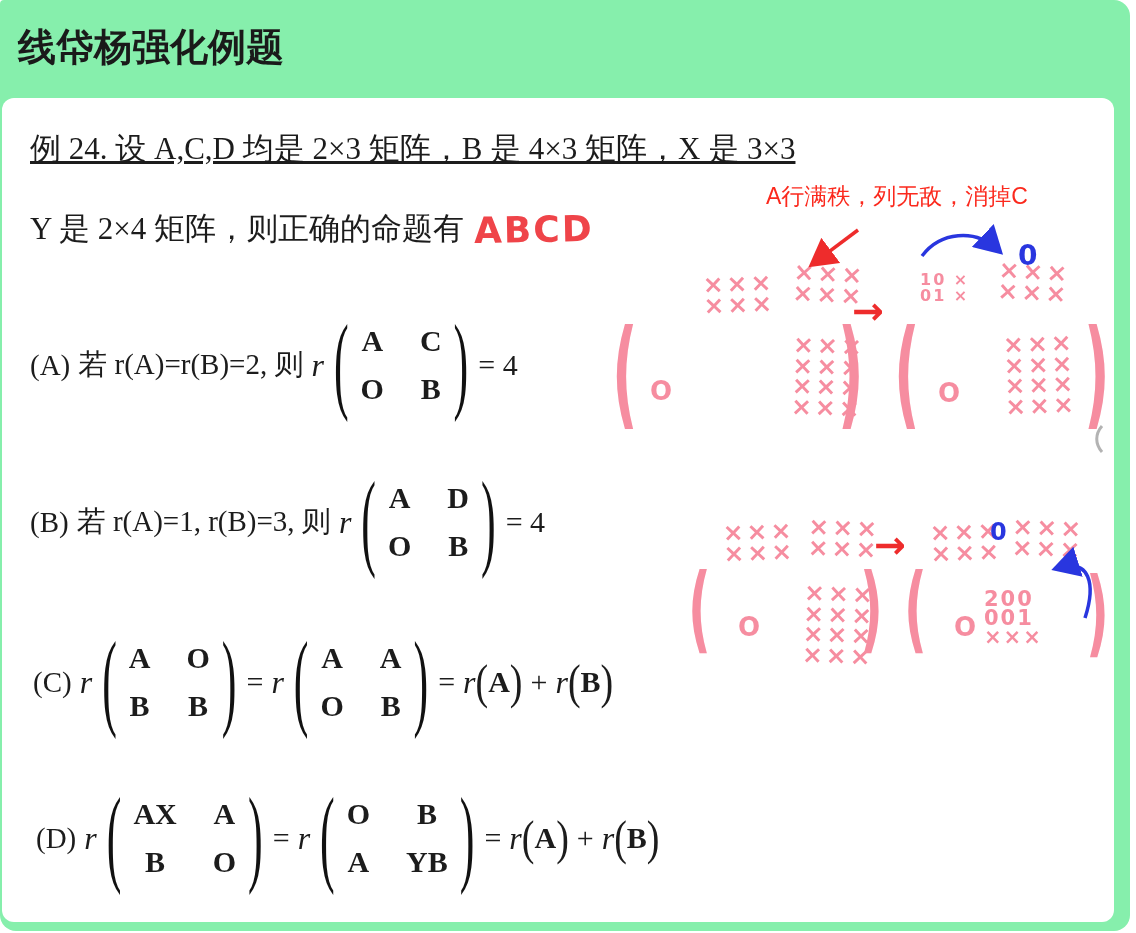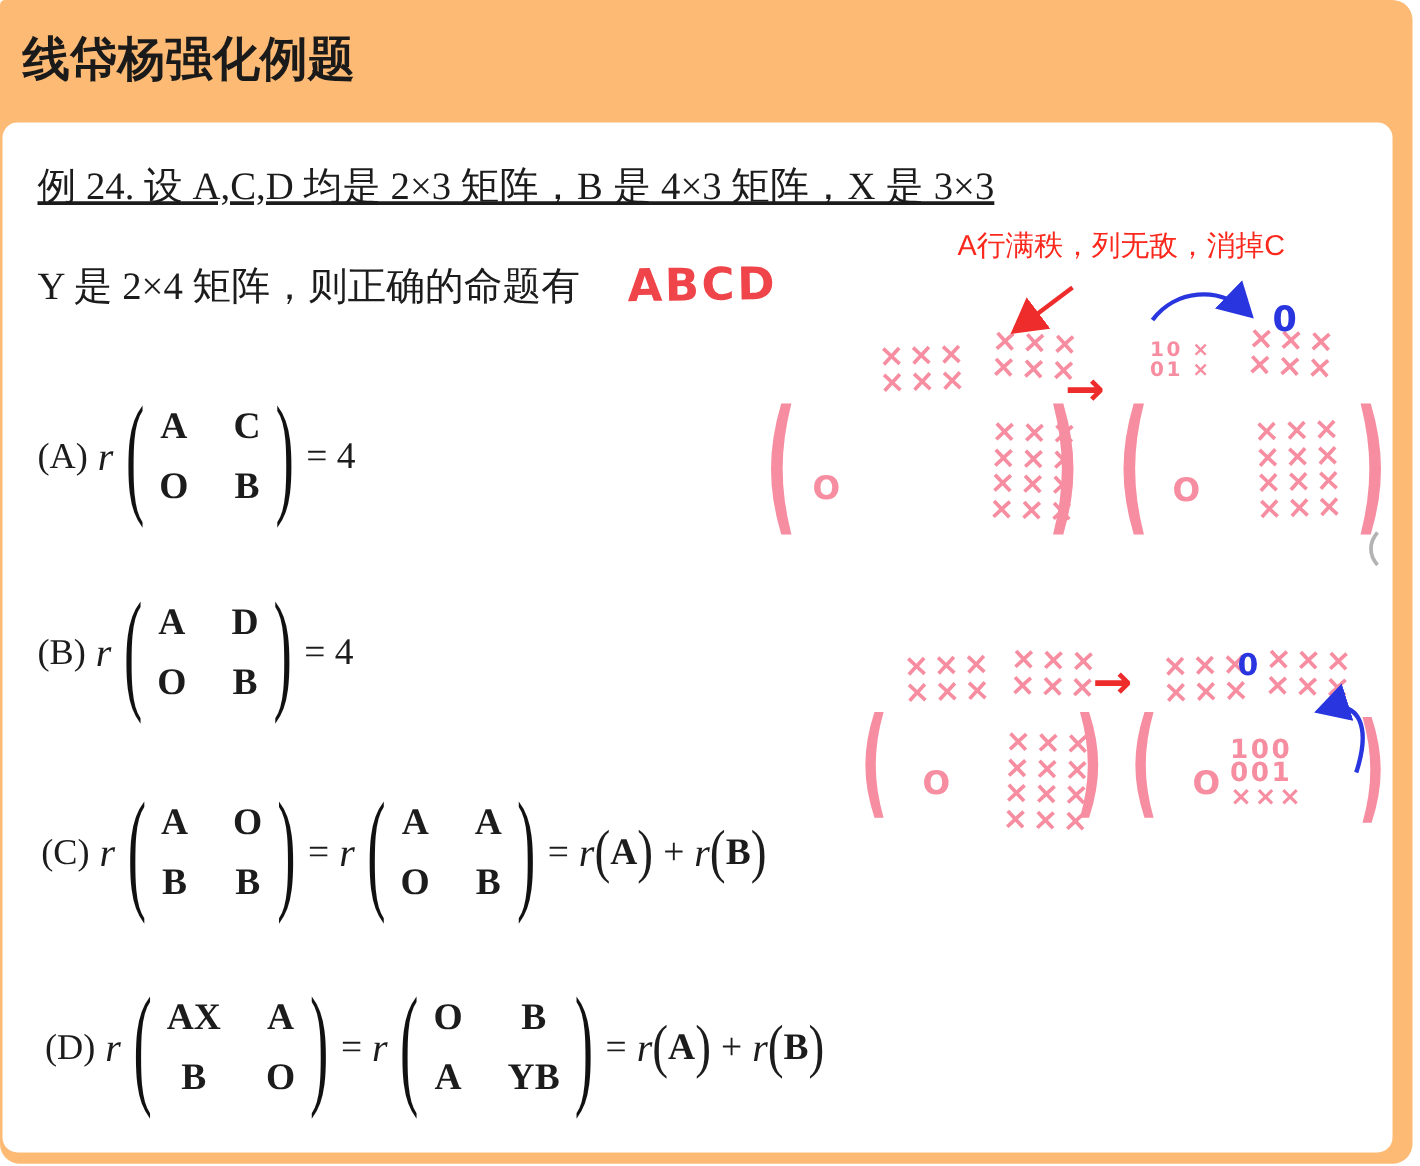--- a/index.html
+++ b/index.html
@@ -1,21 +1,21 @@
 <!DOCTYPE html>
 <html><head>
 <meta charset="utf-8">
 <style>
   html,body{margin:0;padding:0;background:#ffffff;width:1136px;height:933px;overflow:hidden;}
-  .card{position:absolute;left:0;top:0;width:1130px;height:931px;background:#fdba74;border-radius:4px 16px 16px 16px;}
+  .card{position:absolute;left:0;top:0;width:1130px;height:931px;background:#86efac;border-radius:4px 16px 16px 16px;}
   .content{position:absolute;left:2px;top:98px;width:1112px;height:824px;background:#ffffff;border-radius:12px;}
   .header-title{position:absolute;left:18px;top:22px;font-family:"Liberation Sans",sans-serif;font-size:38px;font-weight:600;color:#1a1a1a;}
   .textline{position:absolute;font-family:"Liberation Serif",serif;color:#1c1c1c;font-size:31px;white-space:nowrap;}
   #line1{left:30px;top:128px;text-decoration:underline;}
-  #line2{left:30px;top:208px;display:flex;gap:28px;}
+  #line2{left:30px;top:208px;display:flex;align-items:center;}
   .answer{font-family:"DejaVu Sans",sans-serif;font-weight:bold;color:#ef4449;font-size:36px;letter-spacing:2px;margin-left:10px;transform:rotate(-1deg);}
   .note{position:absolute;left:766px;top:181px;font-family:"Liberation Sans",sans-serif;color:#fb291d;font-size:23px;white-space:nowrap;}
   .row{position:absolute;display:flex;align-items:center;gap:8px;color:#1c1c1c;font-family:"Liberation Serif",serif;font-size:29px;white-space:nowrap;}
   #rowA{left:30px;top:297px;height:136px;}
   #rowB{left:30px;top:452px;height:140px;}
   #rowC{left:33px;top:618px;height:128px;}
   #rowD{left:36px;top:768px;height:140px;}
   .mat{display:inline-flex;align-items:center;margin:0 2px;}
   .mp{display:inline-block;font-family:"Liberation Serif",serif;font-size:44px;line-height:50px;transform:scaleY(2.45);color:#111;}
   .mbody{display:grid;grid-template-columns:auto auto;column-gap:36px;row-gap:18px;padding:0 12px;font-weight:bold;font-size:30px;text-align:center;line-height:1;}
@@ -50,36 +50,38 @@
 
 <div class="textline" id="line2">
   <span>Y 是 2×4 矩阵，则正确的命题有</span>
   <span class="answer">ABCD</span>
 </div>
 
 <div class="note">A行满秩，列无敌，消掉C</div>
 
 <div class="row" id="rowA">
   <span>(A)</span>
+  <span>若 r(A)=r(B)=2, 则</span>
   <span class="rit">r</span>
   <span class="mat">
     <span class="mp">(</span>
     <span class="mbody">
       <span>A</span>
       <span>C</span>
       <span>O</span>
       <span>B</span>
     </span>
     <span class="mp">)</span>
   </span>
   <span class="eqs">= 4</span>
 </div>
 
 <div class="row" id="rowB">
   <span>(B)</span>
+  <span>若 r(A)=1, r(B)=3, 则</span>
   <span class="rit">r</span>
   <span class="mat">
     <span class="mp">(</span>
     <span class="mbody">
       <span>A</span>
       <span>D</span>
       <span>O</span>
       <span>B</span>
     </span>
     <span class="mp">)</span>
@@ -209,21 +211,21 @@
 ×××</span>
   <span class="hwp sm" style="left:220px;top:48px;">)</span>
   <span class="hwarrow" style="left:234px;top:20px;">→</span>
   <span class="hwp sm" style="left:264px;top:48px;">(</span>
   <span class="hwx r-2" style="left:290px;top:16px;">×××
 ×××</span>
   <span class="hwx r2" style="left:372px;top:12px;">×××
 ×××</span>
   <span class="hwblue" style="left:350px;top:14px;font-size:24px;">0</span>
   <span class="hwo" style="left:314px;top:106px;">O</span>
-  <span class="hwx" style="left:344px;top:84px;font-size:21px;line-height:0.9;letter-spacing:2px;">100
+  <span class="hwx" style="left:344px;top:84px;font-size:21px;line-height:0.9;letter-spacing:2px;">200
 001
 ×××</span>
   <span class="hwp sm" style="left:446px;top:52px;">)</span>
 </div>
 
 <svg id="overlay">
   <defs>
     <marker id="mRed" markerWidth="9" markerHeight="9" refX="6" refY="4.5" orient="auto">
       <path d="M0,0 L8,4.5 L0,9 z" fill="#ee2c2c"></path>
     </marker>

